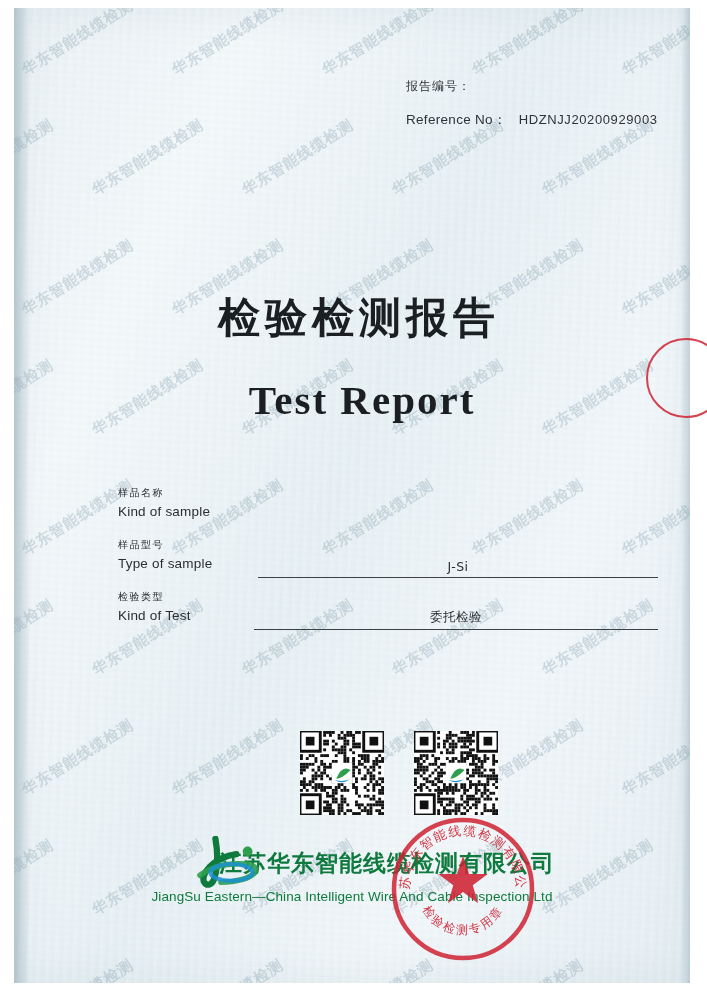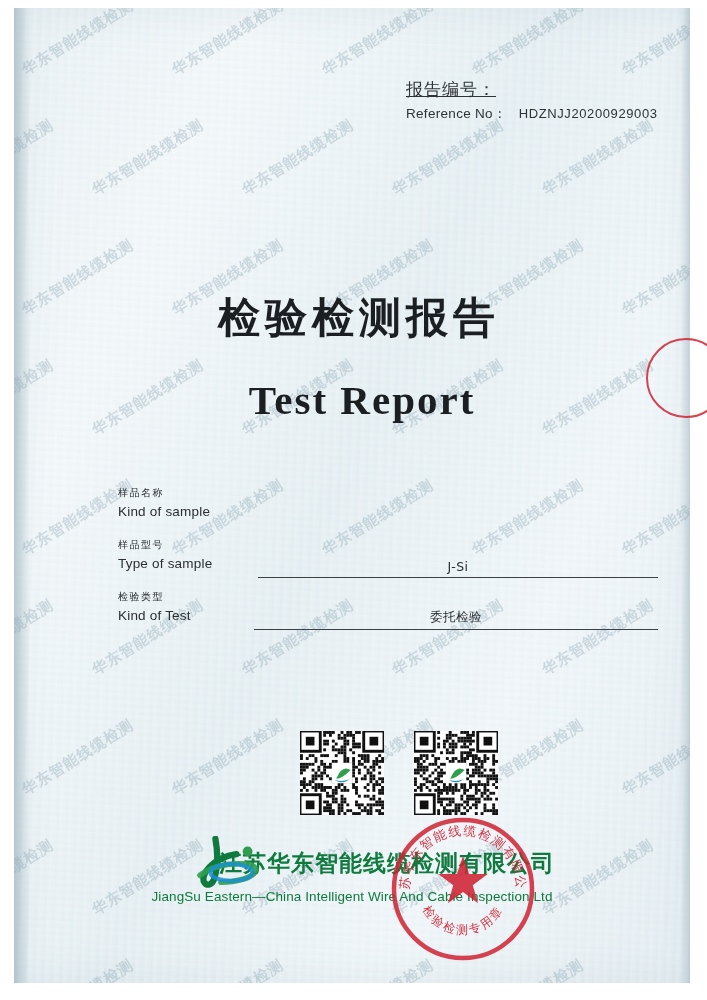--- a/index.html
+++ b/index.html
@@ -83,25 +83,24 @@
   }
 
   
   .ref-block {
     position: absolute;
     left: 392px;
     top: 70px;
     color: #2b2f33;
   }
   .ref-cn {
-    font-size: 17px;
+    font-size: 12px;
     letter-spacing: 1px;
     color: #2e3337;
-    margin-bottom: 4px;
-    text-decoration: underline;
+    margin-bottom: 16px;
   }
   .ref-row {
     display: flex;
     align-items: baseline;
     font-size: 13.5px;
     color: #2e3337;
   }
   .ref-label { letter-spacing: .3px; text-align: right; }
   .ref-value {
     margin-left: 12px;

